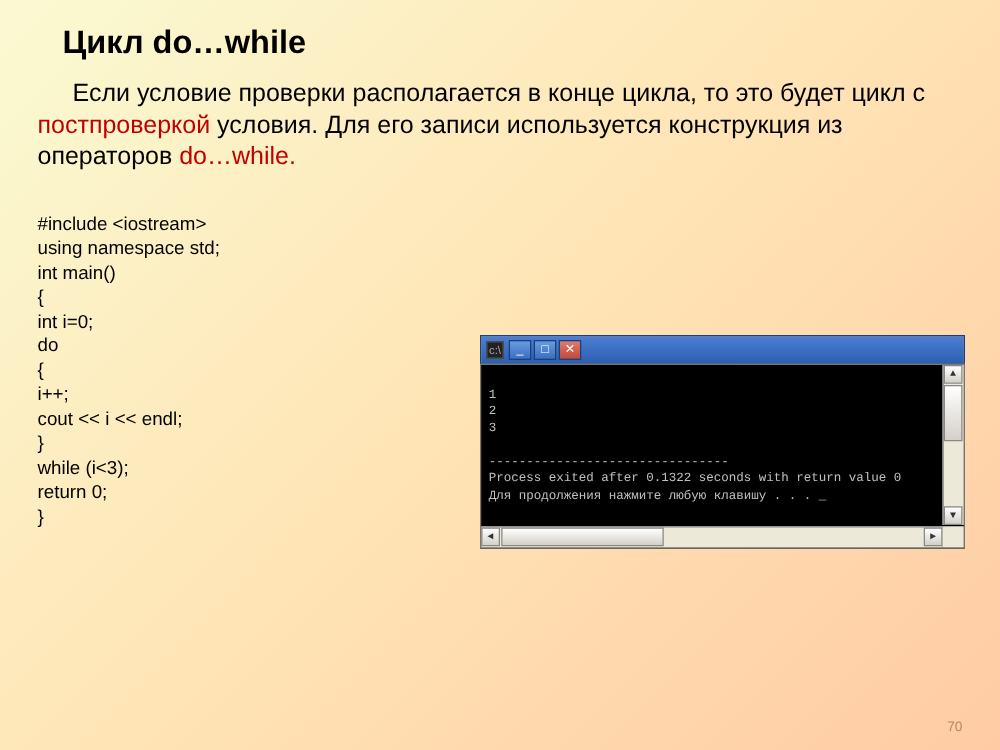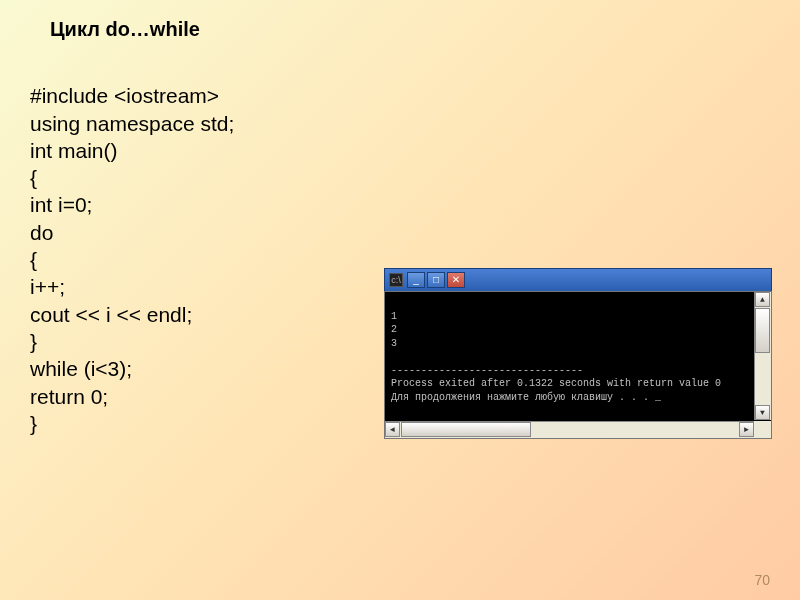--- a/index.html
+++ b/index.html
@@ -5,36 +5,36 @@
   * { margin: 0; padding: 0; box-sizing: border-box; }
   body {
     width: 800px; height: 600px;
     font-family: Arial, sans-serif;
     background: linear-gradient(135deg, #fafad2 0%, #ffe4b5 50%, #ffcba4 100%);
     position: relative;
     overflow: hidden;
   }
   .slide { padding: 18px 30px 10px 30px; }
   .title {
-    font-size: 20px;
+    font-size: 26px;
     font-weight: bold;
     color: #000;
     margin-bottom: 14px;
     margin-left: 20px;
   }
   .desc {
     font-size: 20px;
     color: #000;
     line-height: 1.25;
     margin-bottom: 12px;
     text-indent: 28px;
   }
   .red { color: #c00000; }
   .code {
-    font-size: 21px;
+    font-size: 15px;
     color: #000;
     line-height: 1.3;
     white-space: pre;
   }
   .console-wrap {
     position: absolute;
     right: 28px;
     top: 268px;
     width: 388px;
   }
@@ -126,30 +126,33 @@
   }
   .sb-thumb-h {
     position: absolute; top: 0; left: 16px;
     height: 15px; width: 130px;
     background: linear-gradient(#fff, #d4d0c8);
     border: 1px solid #888;
   }
   .pagenum {
     position: absolute;
     right: 30px; bottom: 12px;
-    font-size: 14px;
+    font-size: 11px;
     color: #b08a60;
   }
 </style>
 </head>
 <body>
 
 <div class="slide">
   <div class="title">Цикл do…while</div>
 
+  <div class="desc">
+    <span>Если условие проверки располагается в конце цикла, то это будет цикл с </span><span class="red">постпроверкой</span><span> условия. Для его записи используется конструкция из операторов </span><span class="red">do…while.</span>
+  </div>
 
   <div class="code">
 <span>#include &lt;iostream&gt;</span>
 <span>using namespace std;</span>
 <span>int main()</span>
 <span>{</span>
 <span>int i=0;</span>
 <span>do</span>
 <span>{</span>
 <span>i++;</span>

